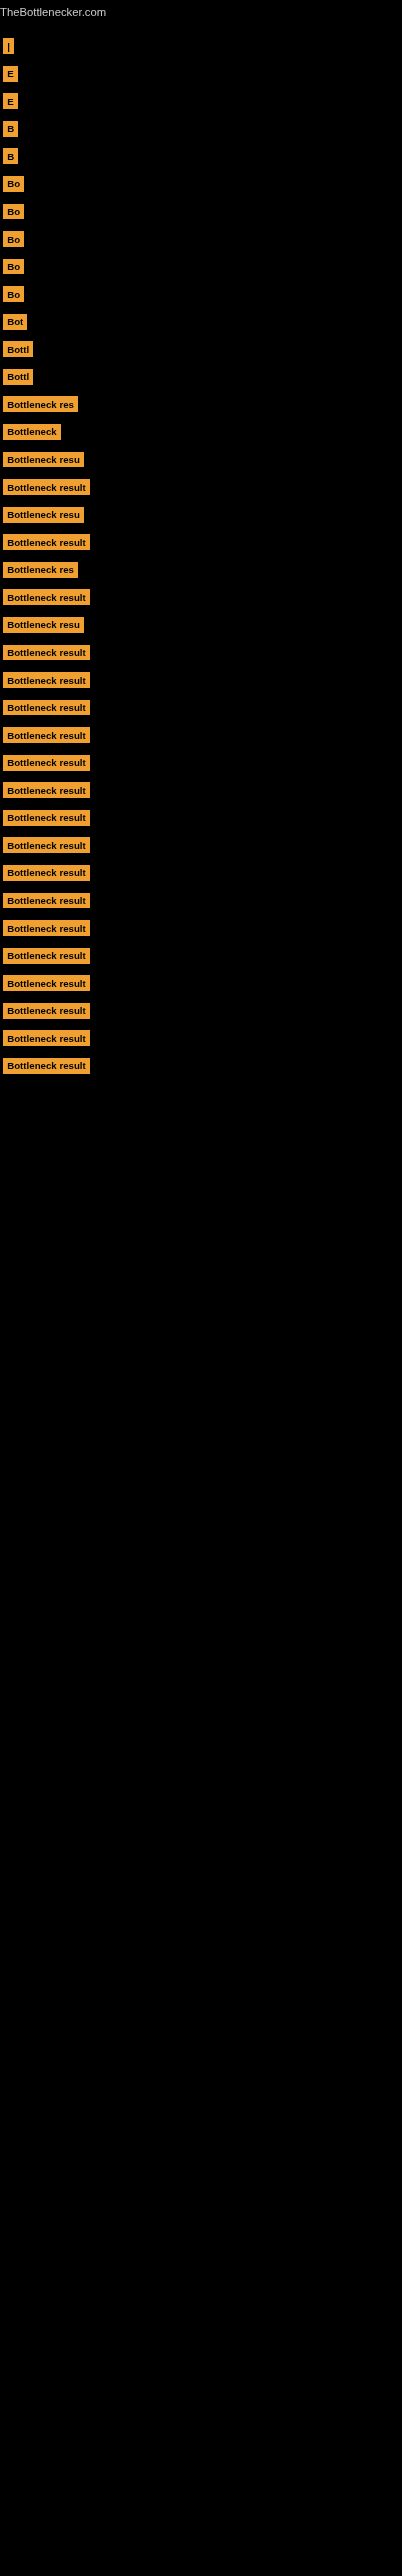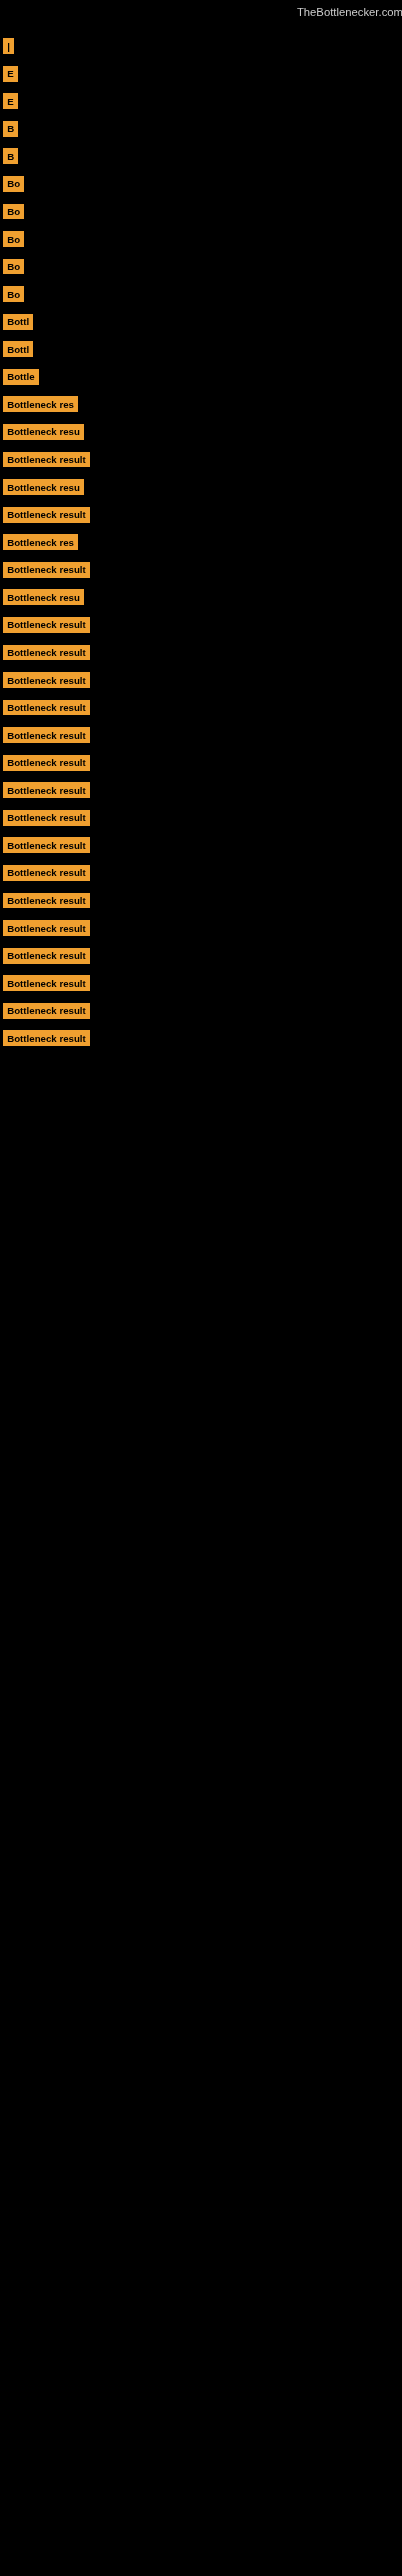--- a/index.html
+++ b/index.html
@@ -6,21 +6,21 @@
     body {
       background-color: #000;
       width: 403px;
       min-height: 2576px;
       font-family: Arial, sans-serif;
       position: relative;
     }
     .site-title {
       color: #ccc;
       font-size: 11.3px;
-      text-align: right;
+      text-align: left;
       padding: 6.4px 0 3.2px 0;
     }
     .items-container {
       padding: 8px 0;
     }
     .item-row {
       margin: 4.8px 0;
       padding: 3.2px 0;
     }
     .label-box {
@@ -45,24 +45,25 @@
 <div class="item-row"><span class="label-box">|</span></div>
     <div class="item-row"><span class="label-box">E</span></div>
     <div class="item-row"><span class="label-box">E</span></div>
     <div class="item-row"><span class="label-box">B</span></div>
     <div class="item-row"><span class="label-box">B</span></div>
     <div class="item-row"><span class="label-box">Bo</span></div>
     <div class="item-row"><span class="label-box">Bo</span></div>
     <div class="item-row"><span class="label-box">Bo</span></div>
     <div class="item-row"><span class="label-box">Bo</span></div>
     <div class="item-row"><span class="label-box">Bo</span></div>
+    <div class="item-row"><span class="label-box">Bot</span></div>
     <div class="item-row"><span class="label-box">Bottl</span></div>
     <div class="item-row"><span class="label-box">Bottl</span></div>
-    <div class="item-row"><span class="label-box">Bottle</span></div>
     <div class="item-row"><span class="label-box">Bottleneck res</span></div>
+    <div class="item-row"><span class="label-box">Bottleneck</span></div>
     <div class="item-row"><span class="label-box">Bottleneck resu</span></div>
     <div class="item-row"><span class="label-box">Bottleneck result</span></div>
     <div class="item-row"><span class="label-box">Bottleneck resu</span></div>
     <div class="item-row"><span class="label-box">Bottleneck result</span></div>
     <div class="item-row"><span class="label-box">Bottleneck res</span></div>
     <div class="item-row"><span class="label-box">Bottleneck result</span></div>
     <div class="item-row"><span class="label-box">Bottleneck resu</span></div>
     <div class="item-row"><span class="label-box">Bottleneck result</span></div>
     <div class="item-row"><span class="label-box">Bottleneck result</span></div>
     <div class="item-row"><span class="label-box">Bottleneck result</span></div>

